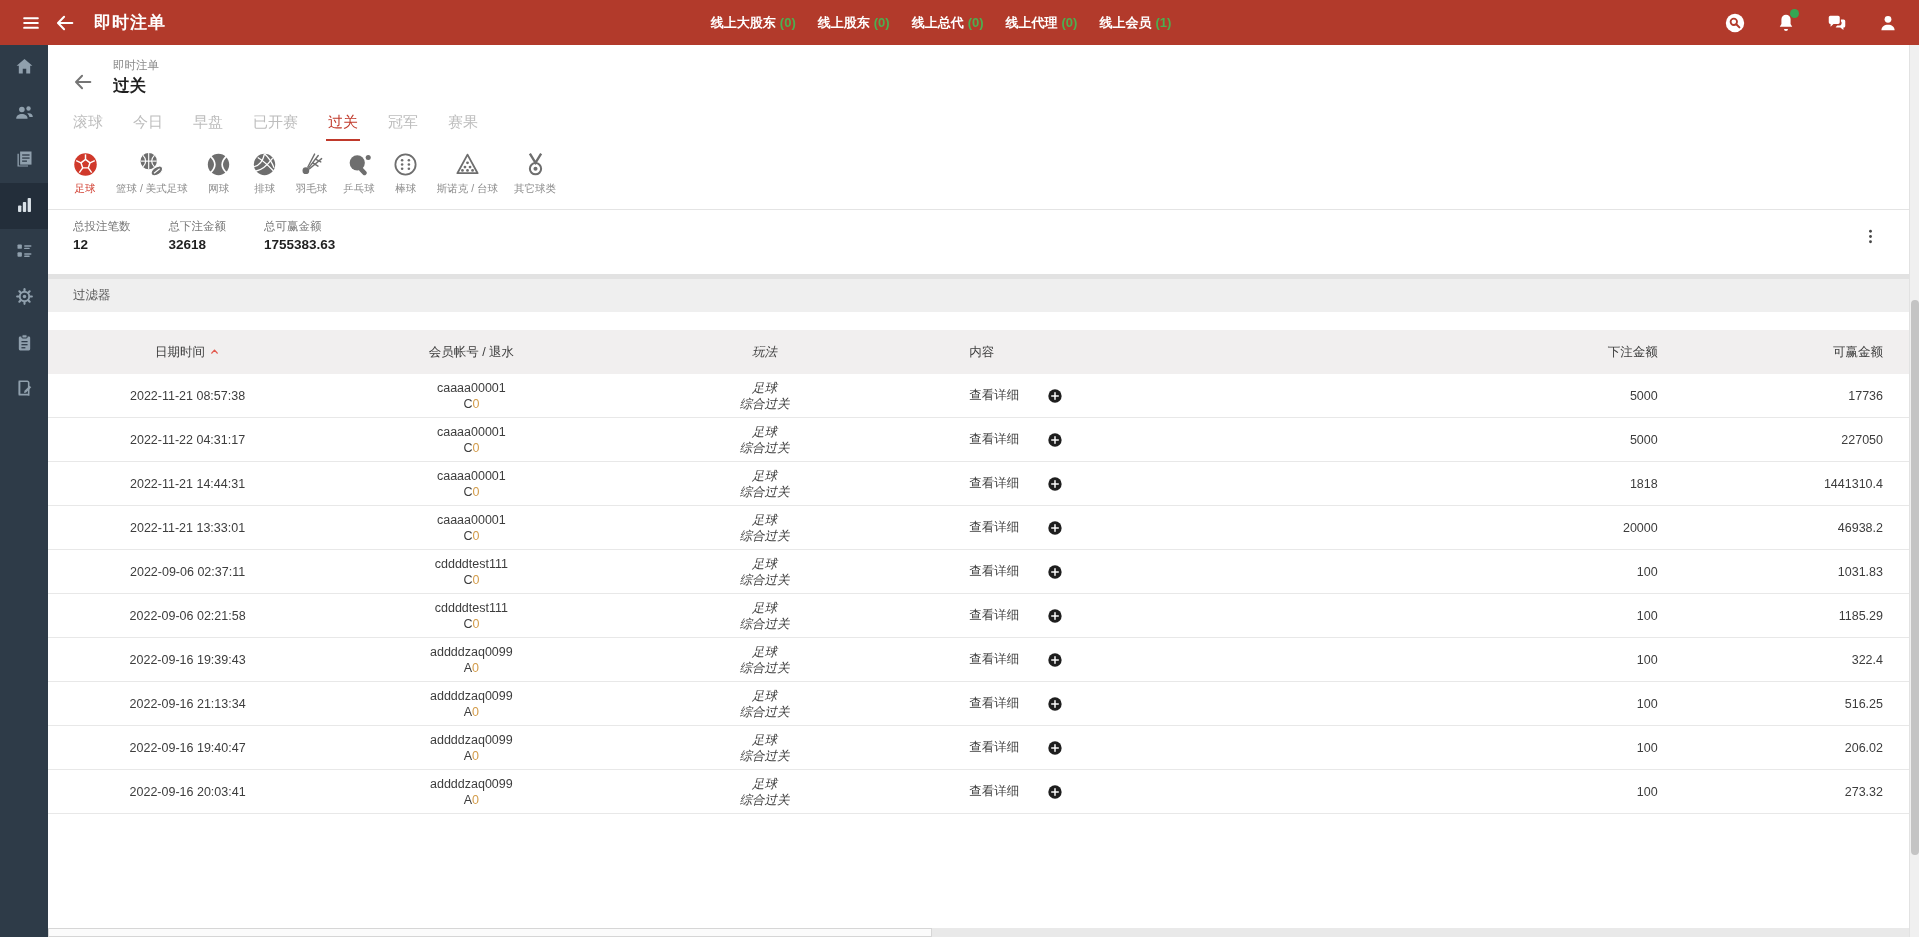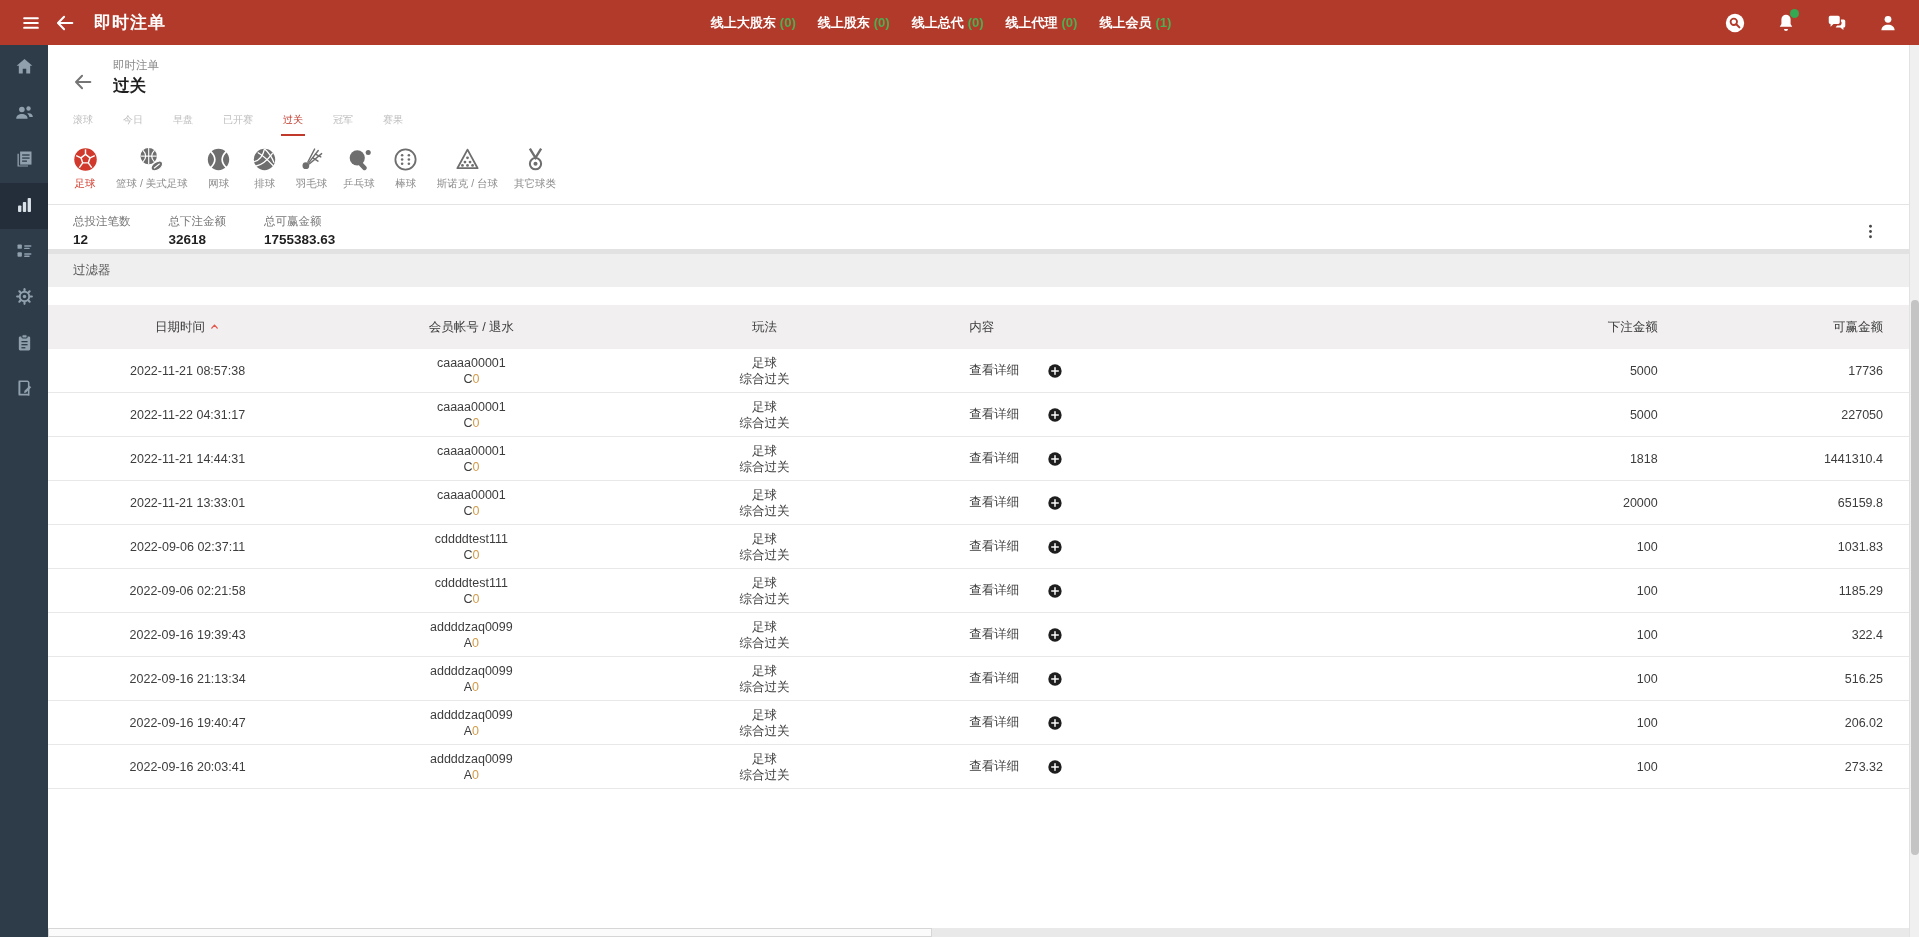--- a/index.html
+++ b/index.html
@@ -34,56 +34,56 @@
   .main { position:absolute; left:48px; top:45px; width:1861px; height:892px;
     background:#fff; overflow:hidden; }
 
   .page-head { display:flex; align-items:flex-start; margin:13px 0 0 18px; }
   .page-back { color:#757575; margin-top:7px; }
   .page-head-text { margin-left:13px; }
   .breadcrumb { font-size:11.5px; color:#8a8a8a; }
   .page-title { font-size:16.5px; font-weight:bold; color:#1f1f1f; margin-top:2px; }
 
   .tabs { display:flex; margin:8px 0 0 10px; }
-  .tab { position:relative; border:none; background:none; font-size:10px; color:#BDBDBD;
+  .tab { position:relative; border:none; background:none; font-size:15px; color:#BDBDBD;
     padding:6px 15px 9px; cursor:pointer; font-family:Liberation Mono, monospace; }
   .tab.active { color:#C0392B; }
   .tab.active::after { content:""; position:absolute; left:13px; right:13px; bottom:0;
     height:2px; background:#C0392B; }
 
   .sports { display:flex; margin:10px 0 0 14px; }
   .sport { display:flex; flex-direction:column; align-items:center; min-width:46px;
     padding:0 8px; cursor:pointer; color:#6E6E6E; }
   .sport .sicon { width:27px; height:27px; }
   .sport .sicon svg { width:100%; height:100%; }
   .sport .slabel { font-size:10.5px; margin-top:4px; color:#8C8C8C; white-space:nowrap; }
   .sport.active { color:#D0392B; }
   .sport.active .slabel { color:#D0392B; }
 
-  .stats-row { margin-top:13px; border-top:1px solid #e4e4e4; padding:9px 22px 1px 25px;
+  .stats-row { margin-top:13px; border-top:1px solid #e4e4e4; padding:9px 22px 21px 25px;
     display:flex; gap:38px; align-items:flex-start; }
   .stat .stat-label { font-size:11.5px; color:#757575; }
   .stat .stat-value { font-size:13.5px; font-weight:bold; color:#1f1f1f; margin-top:3px; }
   .kebab { margin-left:auto; align-self:center; color:#474747; }
   .kebab svg { width:17px; height:17px; }
 
   .filterbar { border-top:5px solid #e2e2e2; background:#efefef; height:38px;
     display:flex; align-items:center; padding-left:25px; gap:11px; }
   .filter-label { font-size:12.5px; color:#555; }
   .chip { background:#fff; border:none; border-radius:15px; padding:5px 15px;
     font-size:12.5px; color:#333; cursor:pointer; font-family:inherit; white-space:nowrap; }
 
   .table-wrap { margin-top:18px; }
   .thead { height:44px; background:#f1efef; display:flex; align-items:center;
     font-size:12.5px; color:#3d3d3d; }
   .trow { height:44px; background:#fff; border-bottom:1px solid #e8e8e8; display:flex;
     align-items:center; font-size:12.5px; color:#3d3d3d; }
   .c-date { width:15%; text-align:center; }
   .c-acct { width:15.5%; text-align:center; line-height:16px; }
-  .c-play { width:16%; text-align:center; line-height:16px; }
+  .c-play { width:16%; text-align:center; line-height:16px;font-style:italic; }
   .c-content { width:20%; padding-left:56px; display:flex; align-items:center; }
   .thead .c-content { display:block; text-align:left; }
   .c-bet { width:20%; text-align:right; }
   .c-win { flex:1; text-align:right; padding-right:26px; }
   .sort-caret { display:inline-block; vertical-align:-1px; margin-left:4px; }
   .sort-caret svg { width:11px; height:11px; }
   .rebate-zero { color:#D39C4A; }
   .detail-link { cursor:pointer; }
   .plus-btn { background:none; border:none; margin-left:28px; cursor:pointer;
     width:16px; height:16px; padding:0; display:inline-flex; }
@@ -492,21 +492,21 @@
             <span class="detail-link">查看详细</span>
             <button class="plus-btn">
               <svg viewBox="0 0 24 24">
                 <circle cx="12" cy="12" r="10" fill="#1e1e1e"></circle>
                 <rect x="10.9" y="6.3" width="2.2" height="11.4" fill="#fff"></rect>
                 <rect x="6.3" y="10.9" width="11.4" height="2.2" fill="#fff"></rect>
               </svg>
             </button>
           </div>
           <div class="c-bet">20000</div>
-          <div class="c-win">65159.8</div>
+          <div class="c-win">46938.2</div>
         </div>
         <div class="trow">
           <div class="c-date">2022-09-06 02:37:11</div>
           <div class="c-acct">
             <div>cddddtest111</div>
             <div><span>C</span><span class="rebate-zero">0</span></div>
           </div>
           <div class="c-play">
             <div>足球</div>
             <div>综合过关</div>

